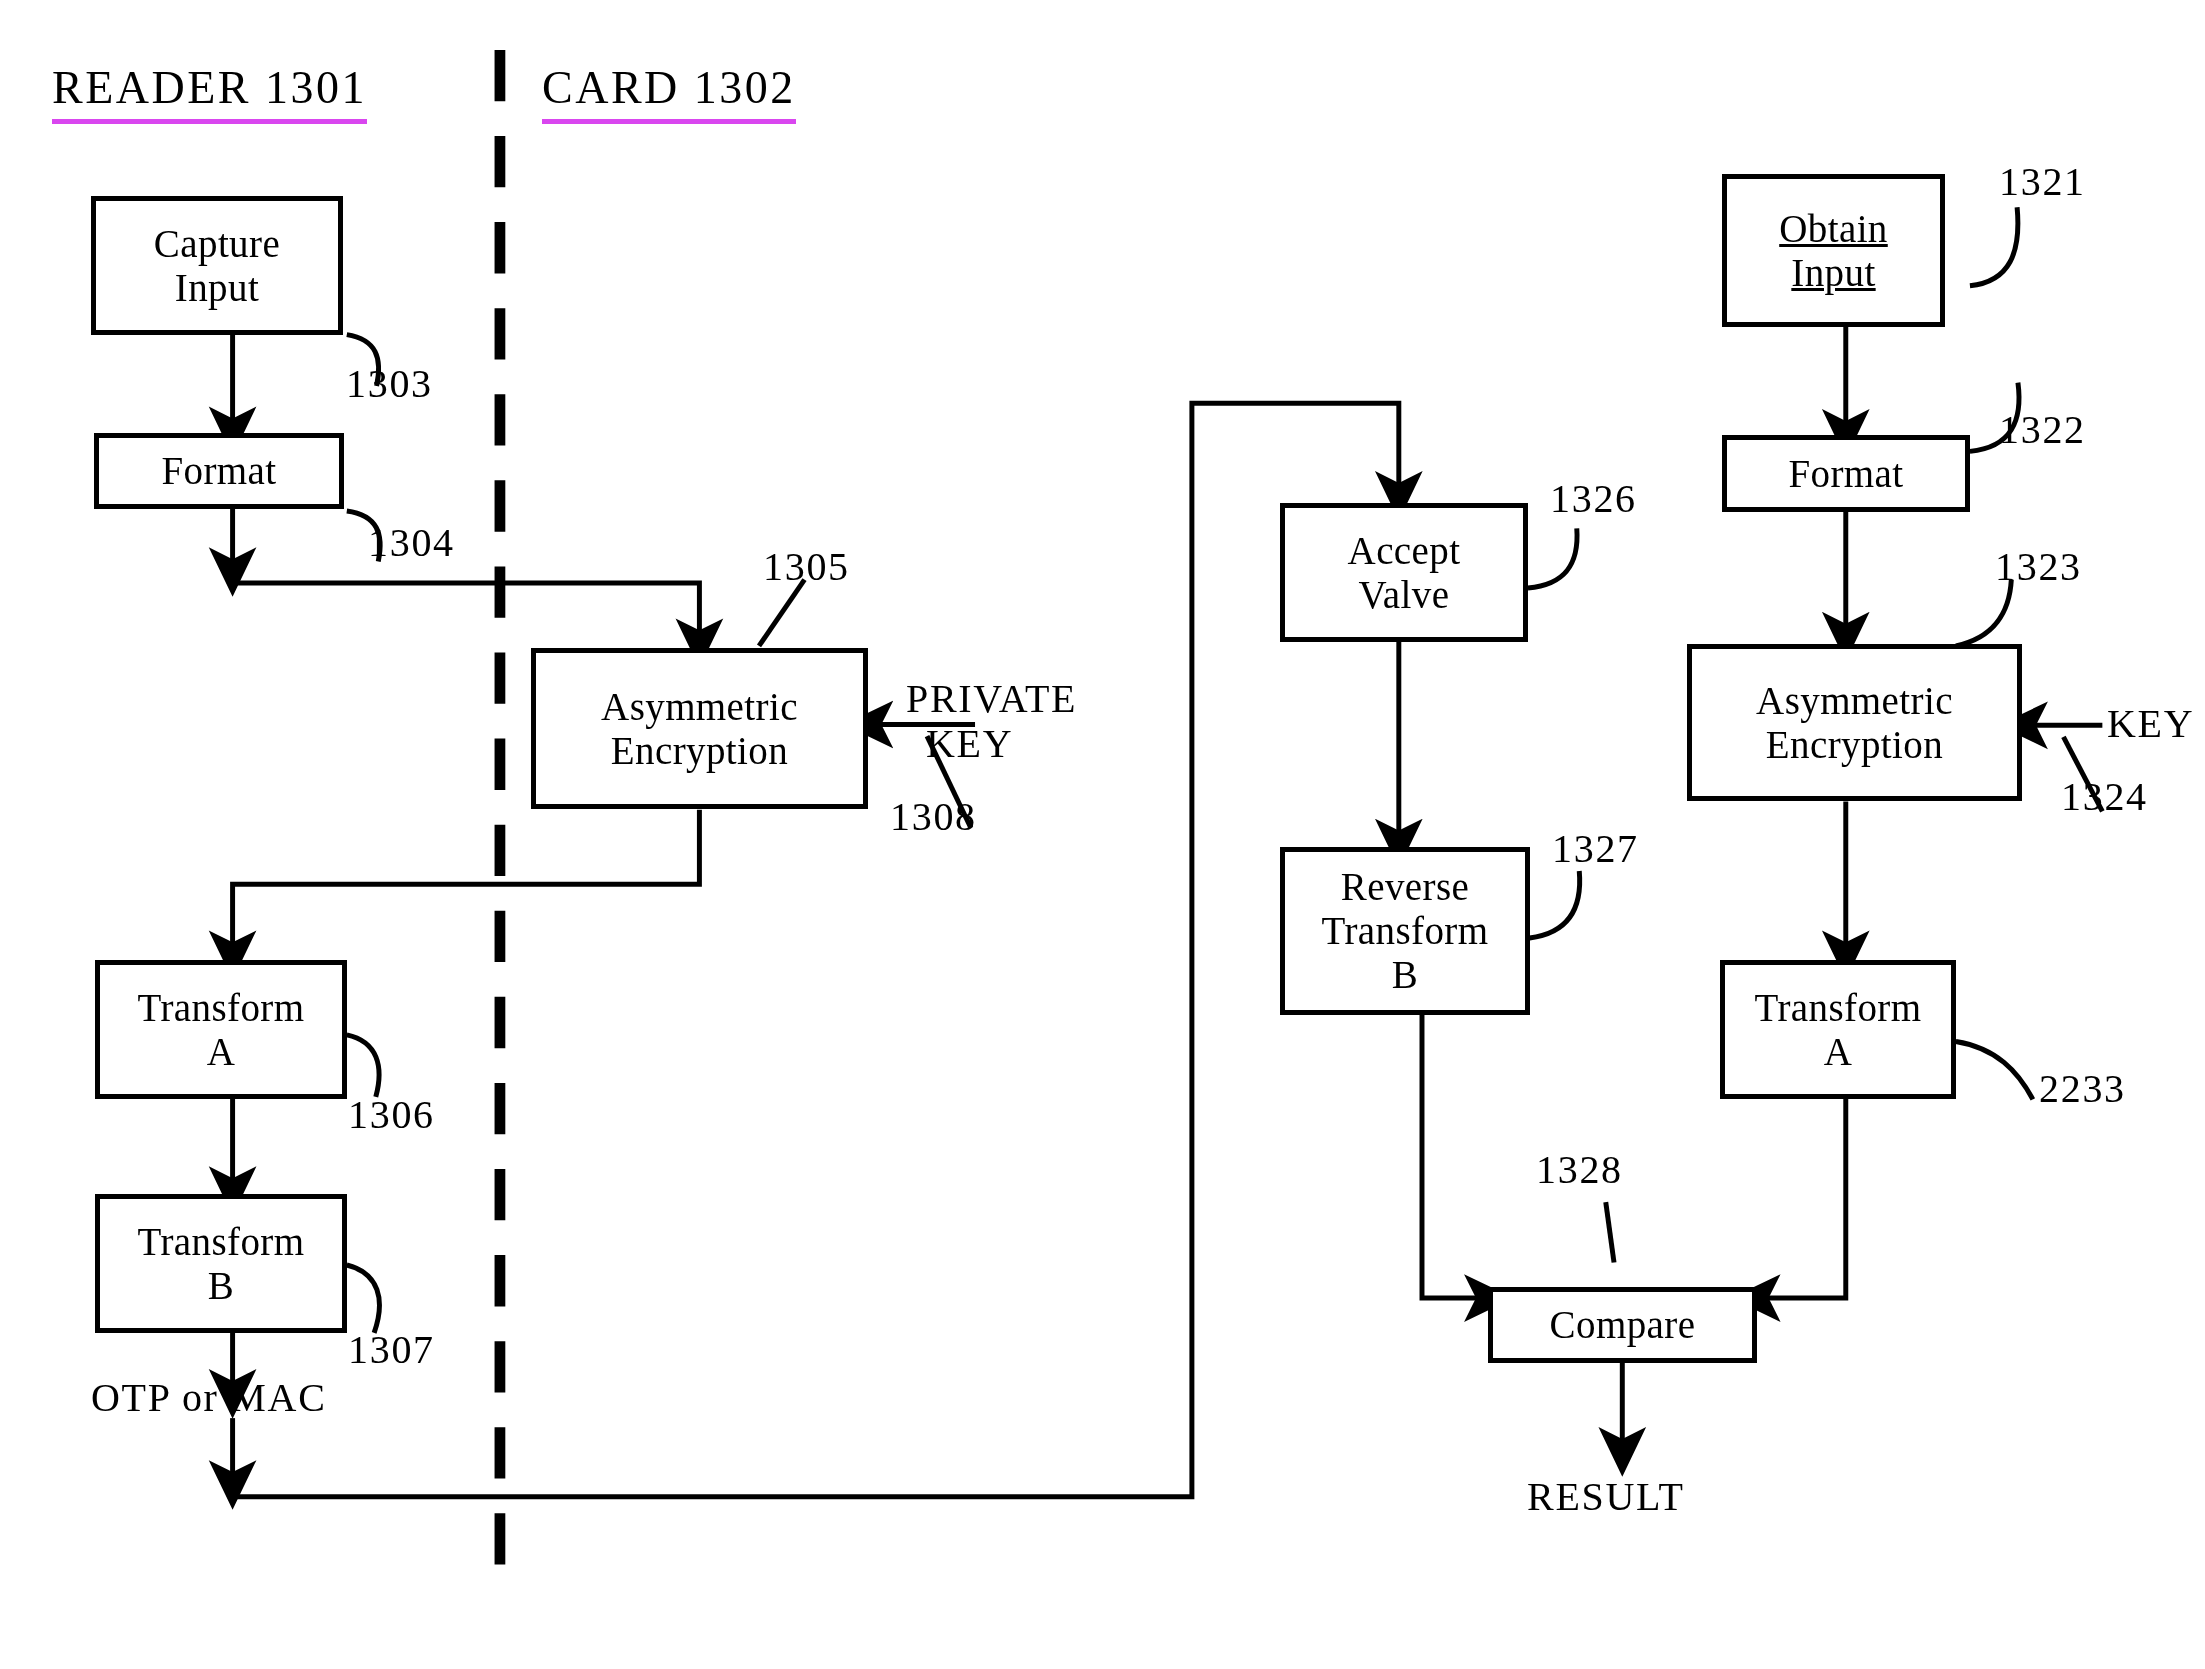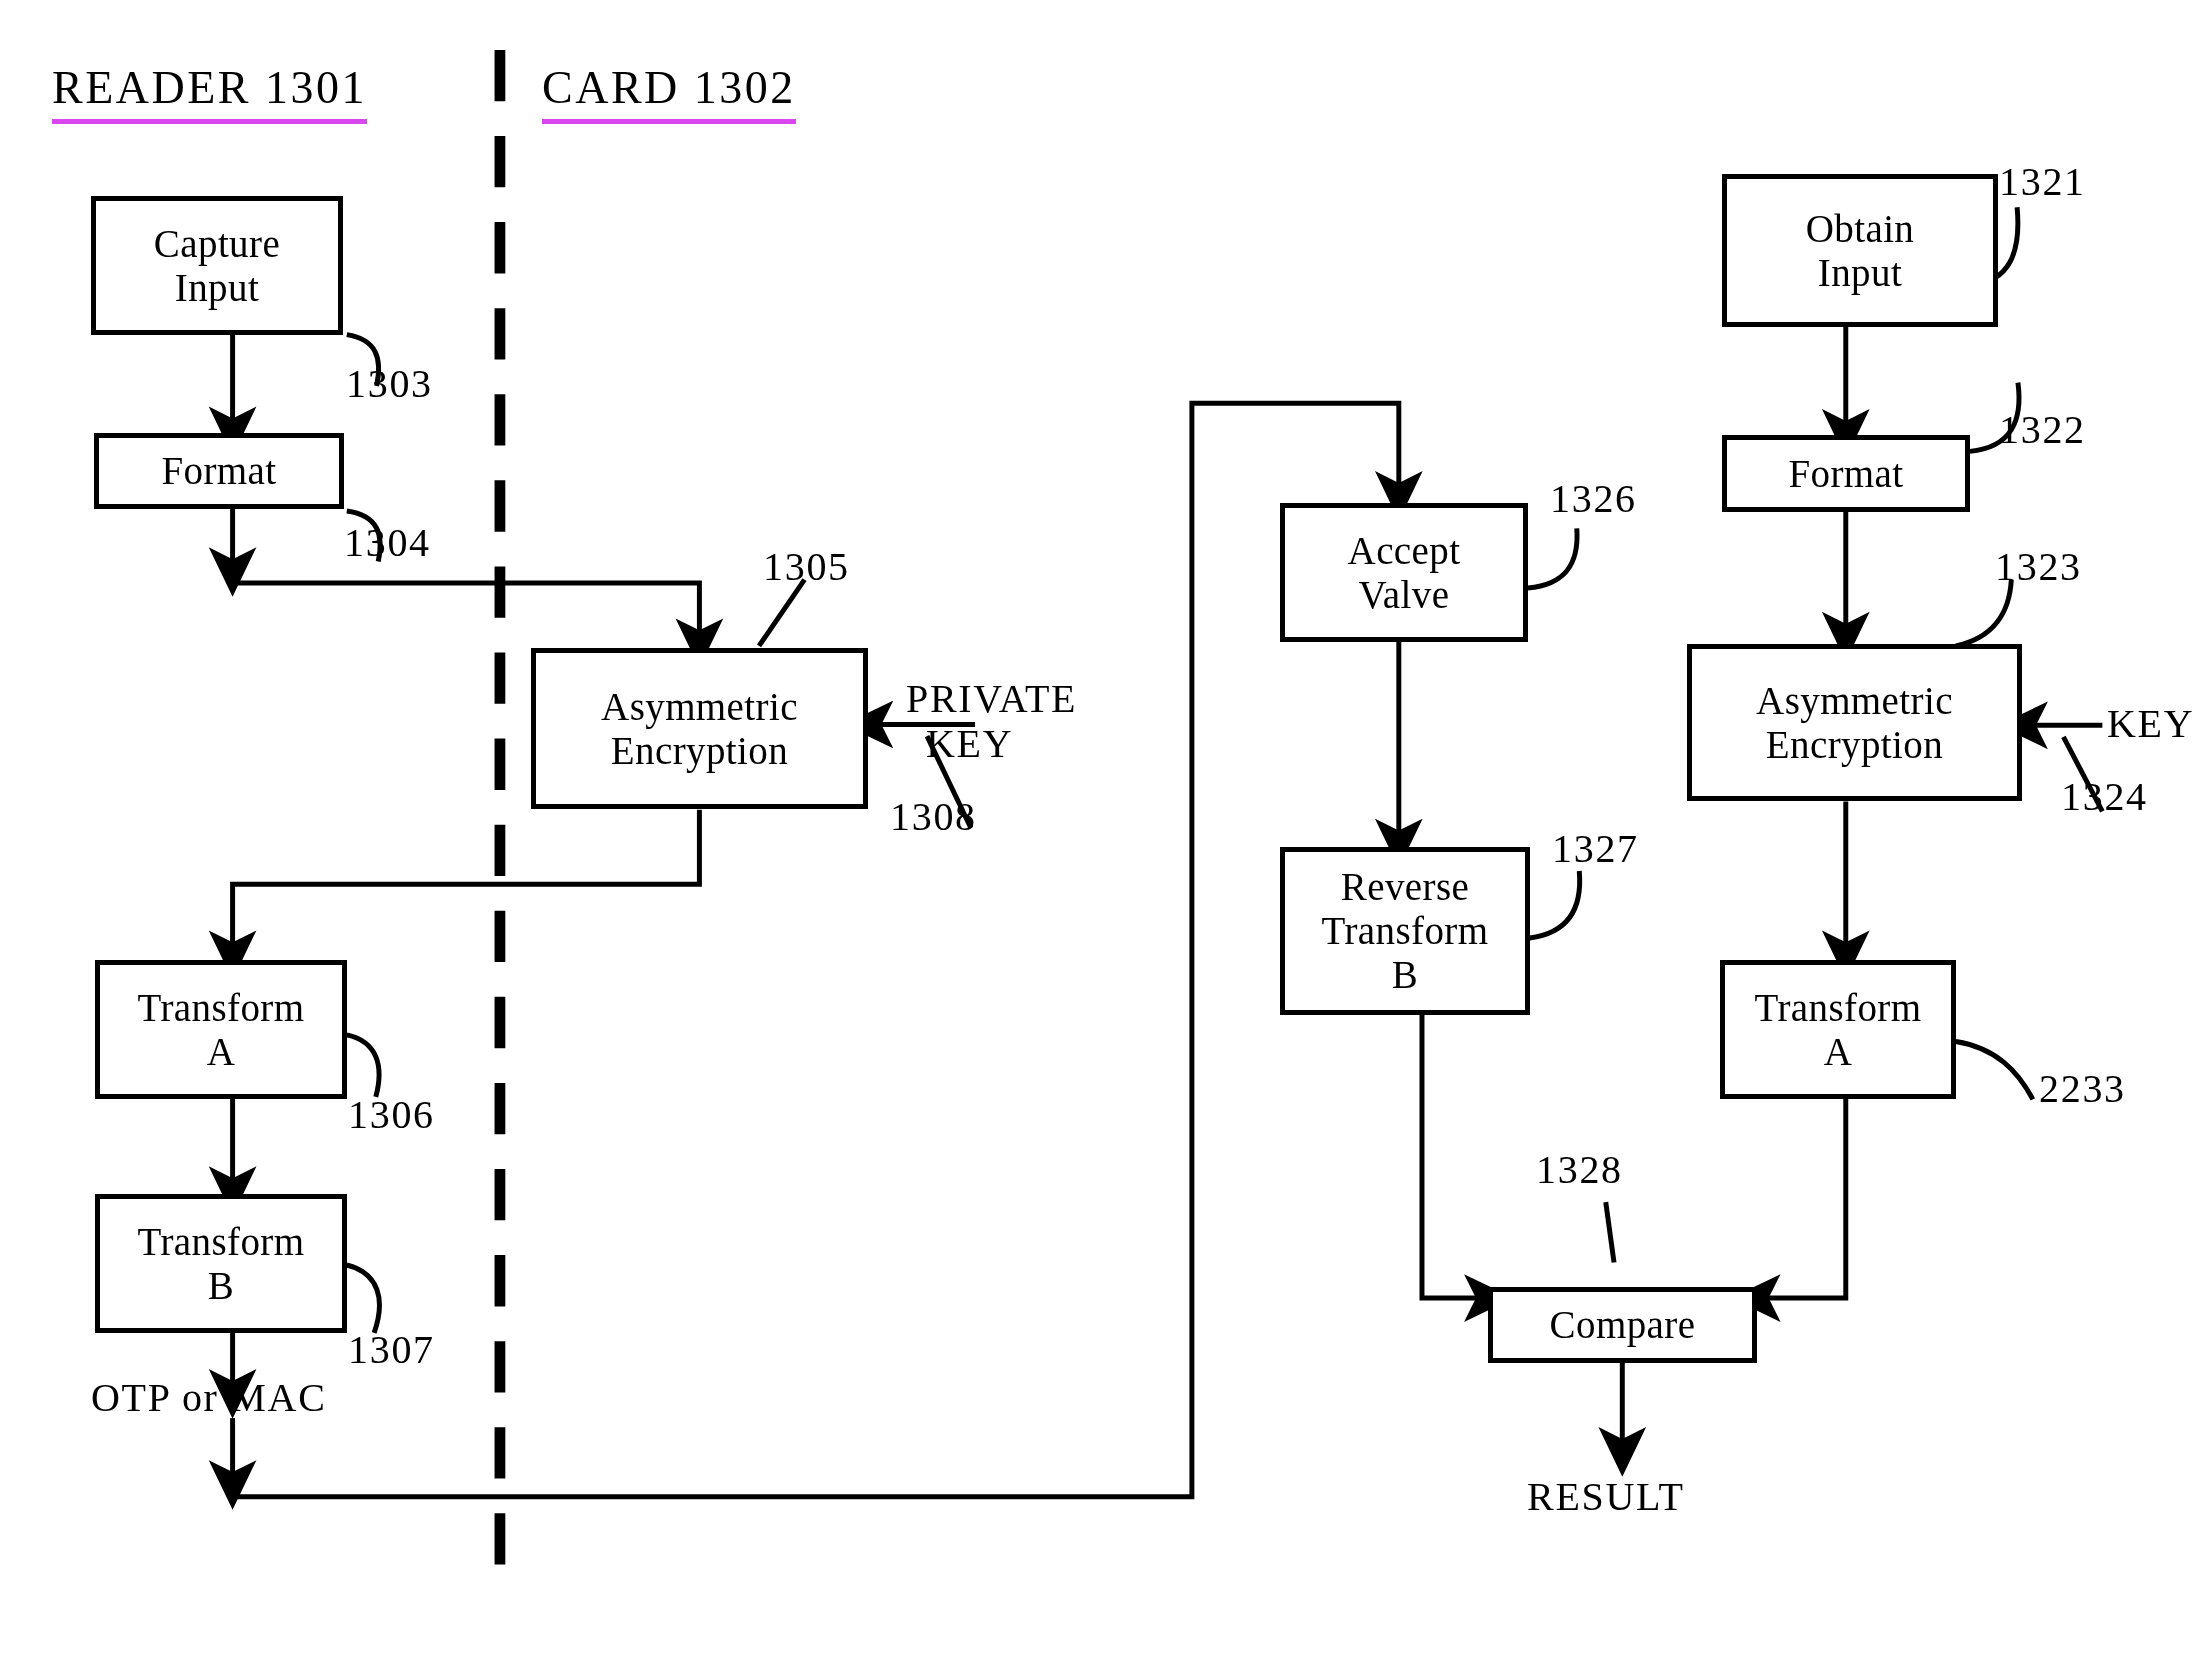--- a/index.html
+++ b/index.html
@@ -201,21 +201,21 @@
       <span>B</span>
     </div>
   </div>
 
   <div class="box" style="left:1488px; top:1259px; width:269px; height:76px;margin-top:28px;">
     <div>
       <span>Compare</span>
     </div>
   </div>
 
-  <div class="box" style="left:1722px; top:174px; width:276px; height:153px;">
+  <div class="box" style="left:1722px; top:174px; width:223px; height:153px;text-decoration:underline;">
     <div>
       <span>Obtain</span>
       <span>Input</span>
     </div>
   </div>
 
   <div class="box" style="left:1722px; top:435px; width:248px; height:77px;">
     <div>
       <span>Format</span>
     </div>
@@ -230,21 +230,21 @@
 
   <div class="box" style="left:1720px; top:960px; width:236px; height:139px;">
     <div>
       <span>Transform</span>
       <span>A</span>
     </div>
   </div>
 
   <div class="ref" style="left:346px; top:363px;">1303</div>
 
-  <div class="ref" style="left:344px; top:522px;text-align:right;">1304</div>
+  <div class="ref" style="left:368px; top:522px;text-align:right;">1304</div>
 
   <div class="ref" style="left:763px; top:546px;">1305</div>
 
   <div class="ref" style="left:348px; top:1094px;">1306</div>
 
   <div class="ref" style="left:348px; top:1329px;">1307</div>
 
   <div class="ref" style="left:890px; top:796px;">1308</div>
 
   <div class="ref" style="left:1999px; top:161px;">1321</div>

